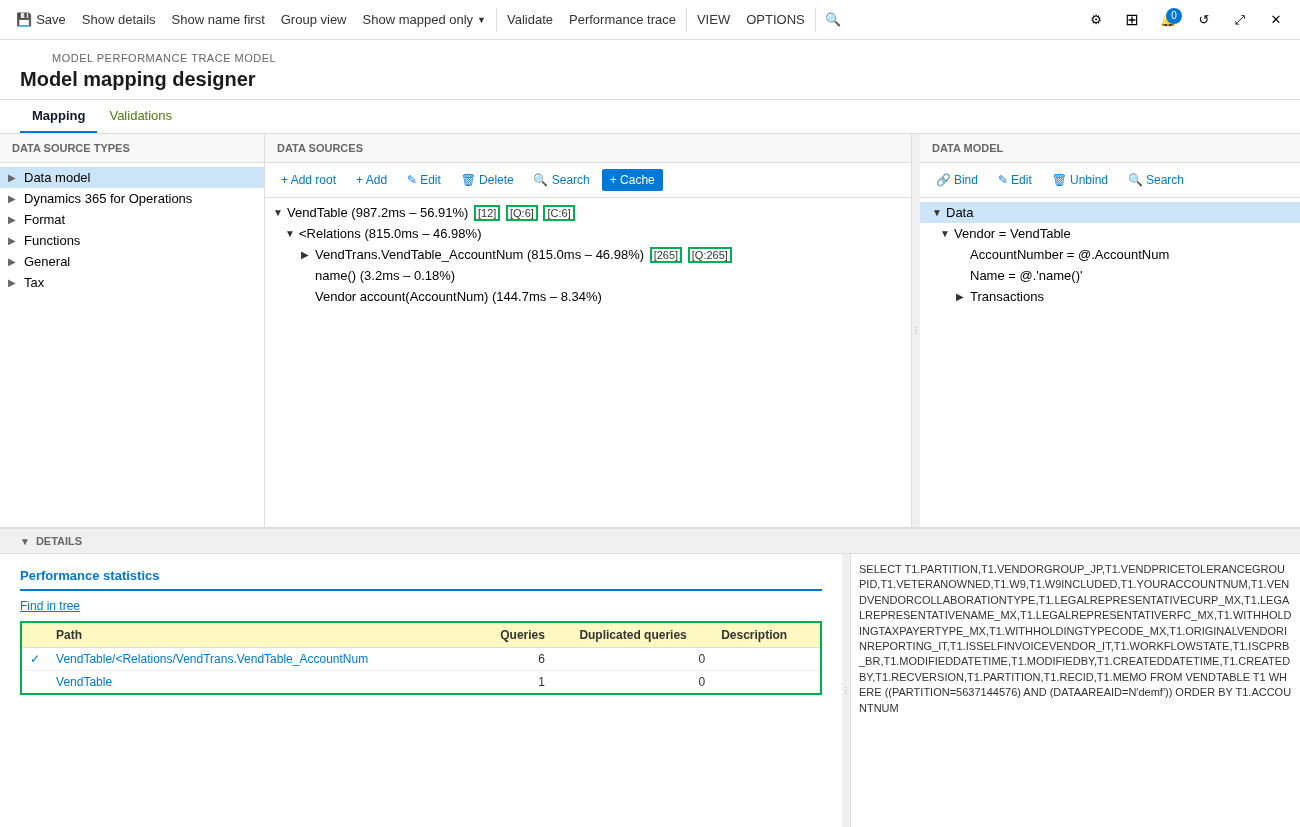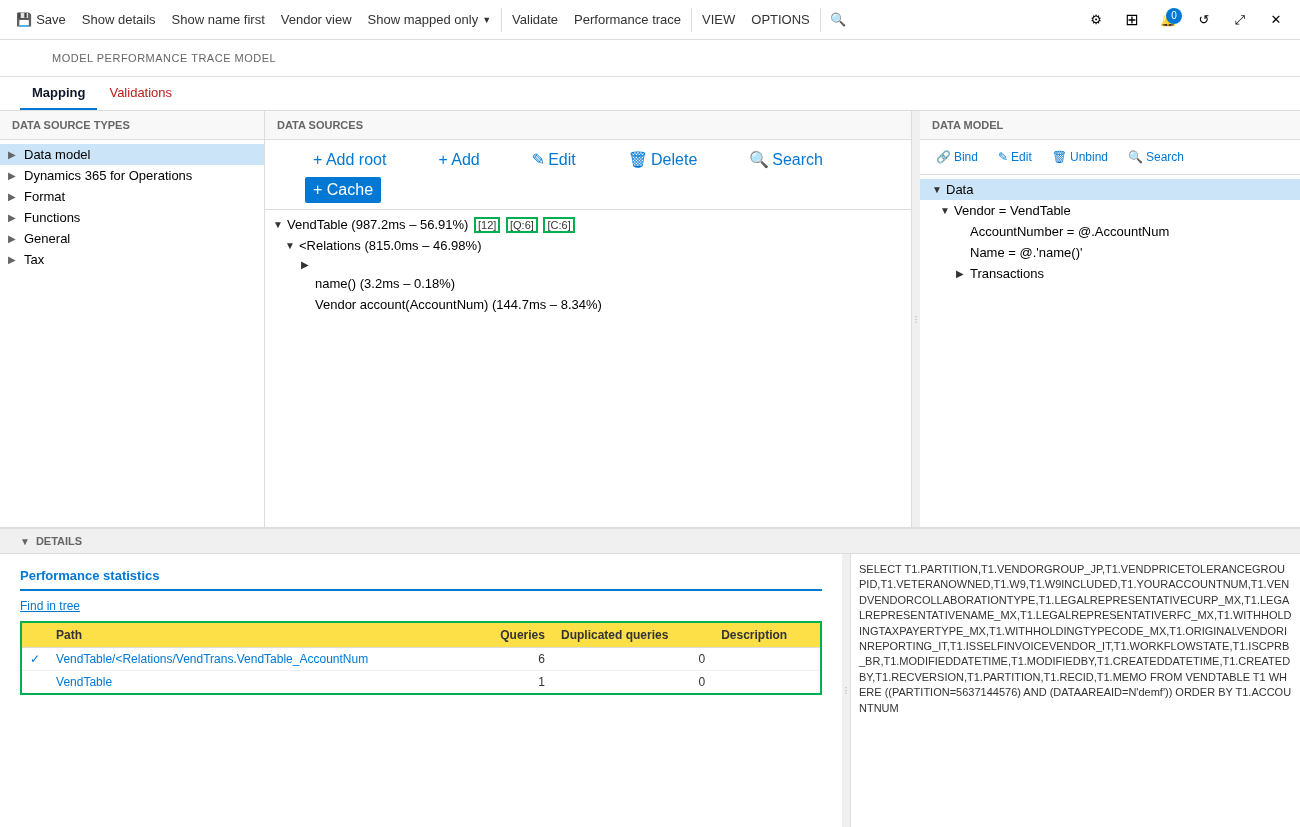--- a/index.html
+++ b/index.html
@@ -24,38 +24,38 @@
     
     .main { display: flex; flex-direction: column; height: calc(827px - 40px); }
 
     
     .page-header { background: #fff; padding: 12px 20px 8px 20px; border-bottom: 1px solid #ddd; }
     .model-label { font-size: 11px; color: #666; text-transform: uppercase; letter-spacing: 0.5px; margin-bottom: 4px; padding-left: 32px; }
     .page-title { font-size: 20px; font-weight: 600; color: #1a1a1a; }
 
     
     .tabs { display: flex; background: #fff; border-bottom: 1px solid #ddd; padding: 0 20px; }
-    .tab { padding: 8px 12px; cursor: pointer; font-size: 13px; color: #b91c1c; border-bottom: 2px solid transparent; }
+    .tab { padding: 8px 12px; cursor: pointer; font-size: 13px; color: #4d7c0f; border-bottom: 2px solid transparent; }
     .tab.active { color: #0f172a; border-bottom: 2px solid #0078d4; font-weight: 600; }
 
     
     .content-area { display: flex; flex: 1; overflow: hidden; background: #fdba74; }
 
     
     .left-panel { width: 265px; background: #fff; border-right: 1px solid #ddd; display: flex; flex-direction: column; overflow: hidden; }
     .panel-header { padding: 8px 12px; font-size: 11px; font-weight: 600; color: #666; text-transform: uppercase; background: #f8f8f8; border-bottom: 1px solid #ddd; }
 
     .tree-item { display: flex; align-items: center; gap: 4px; padding: 3px 8px; cursor: pointer; font-size: 13px; }
     .tree-item.selected { background: #cce4f7; }
     .tree-chevron { width: 12px; font-size: 10px; color: #666; }
 
     
     .middle-panel { flex: 1; background: #fff; border-right: 1px solid #ddd; display: flex; flex-direction: column; overflow: hidden; min-width: 0; }
     .datasource-toolbar { display: flex; align-items: center; gap: 4px; padding: 6px 8px; border-bottom: 1px solid #ddd; flex-wrap: wrap; }
-    .ds-btn { display: flex; align-items: center; gap: 3px; padding: 4px 8px; font-size: 16px; cursor: pointer; border: none; background: transparent; color: #0078d4; margin-left: 32px; }
+    .ds-btn { display: flex; align-items: center; gap: 3px; padding: 4px 8px; font-size: 12px; cursor: pointer; border: none; background: transparent; color: #0078d4; }
     .ds-btn.primary { background: #0078d4; color: #fff; border-radius: 2px; }
     .datasource-tree { flex: 1; overflow-y: auto; padding: 4px 0; }
 
     .ds-item { display: flex; align-items: center; padding: 3px 4px; font-size: 13px; cursor: pointer; }
     .ds-chevron { width: 14px; font-size: 10px; color: #333; flex-shrink: 0; }
     .green-box { border: 2px solid #00b050; padding: 0 2px; font-size: 11px; color: #333; margin-left: 2px; }
 
     
     .right-panel { width: 380px; background: #fff; display: flex; flex-direction: column; overflow: hidden; }
     .right-panel-header { padding: 8px 12px; font-size: 11px; font-weight: 600; color: #666; text-transform: uppercase; background: #f8f8f8; border-bottom: 1px solid #ddd; }
@@ -68,21 +68,21 @@
     
     .details-section { background: #fff; border-top: 2px solid #ddd; height: 300px; display: flex; flex-direction: column; }
     .details-header { padding: 6px 20px; font-size: 11px; font-weight: 600; color: #666; text-transform: uppercase; background: #f0f0f0; border-bottom: 1px solid #ddd; display: flex; align-items: center; gap: 6px; }
     .details-header-chevron { font-size: 10px; }
     .details-content { display: flex; flex: 1; overflow: hidden; }
     .details-left { flex: 1; display: flex; flex-direction: column; overflow: hidden; padding: 8px 20px; }
     .details-tab { padding: 6px 0; font-size: 13px; font-weight: 600; color: #0078d4; border-bottom: 2px solid #0078d4; display: inline-block; margin-bottom: 8px; }
     .find-in-tree { font-size: 12px; color: #0078d4; cursor: pointer; margin-bottom: 8px; text-decoration: underline; }
 
     .perf-table { width: 100%; border-collapse: collapse; font-size: 12px; border: 2px solid #00b050; }
-    .perf-table th { background: #fde047; padding: 5px 8px; text-align: left; border-bottom: 1px solid #ddd; font-weight: 600; color: #333; }
+    .perf-table th { background: #fef9c3; padding: 5px 8px; text-align: left; border-bottom: 1px solid #ddd; font-weight: 600; color: #333; }
     .perf-table td { padding: 4px 8px; border-bottom: 1px solid #eee; color: #0078d4; }
     .perf-table td.num { text-align: right; color: #333; }
     .check-col { width: 20px; text-align: center; }
 
     .details-right { width: 450px; border-left: 1px solid #ddd; overflow: hidden; display: flex; flex-direction: column; }
     .details-right-content { flex: 1; overflow-y: auto; overflow-x: hidden; padding: 8px; font-size: 11px; font-family: Liberation Sans, sans-serif; color: #333; background: #fff; word-break: break-all; line-height: 1.4; }
 
     
     .drag-handle { width: 8px; background: #f0f0f0; cursor: col-resize; display: flex; align-items: center; justify-content: center; color: #999; font-size: 8px; }
 
@@ -97,21 +97,21 @@
     <span>💾</span>
     <span>Save</span>
   </button>
   <button class="toolbar-btn">
     <span>Show details</span>
   </button>
   <button class="toolbar-btn">
     <span>Show name first</span>
   </button>
   <button class="toolbar-btn">
-    <span>Vendor view</span>
+    <span>Group view</span>
   </button>
   <button class="toolbar-btn">
     <span>Show mapped only</span>
     <span style="font-size:9px;">▼</span>
   </button>
   <div class="toolbar-separator"></div>
   <button class="toolbar-btn">
     <span>Validate</span>
   </button>
   <button class="toolbar-btn">
@@ -138,20 +138,21 @@
     <div class="toolbar-right-btn">↺</div>
     <div class="toolbar-right-btn">⤢</div>
     <div class="toolbar-right-btn">✕</div>
   </div>
 </div>
 
 <div class="main">
 
   <div class="page-header">
     <div class="model-label">MODEL PERFORMANCE TRACE MODEL</div>
+    <div class="page-title">Model mapping designer</div>
   </div>
 
   <div class="tabs">
     <div class="tab active">Mapping</div>
     <div class="tab">Validations</div>
   </div>
 
   <div style="flex:1; display:flex; flex-direction:column; overflow:hidden;">
 
     <div class="content-area" style="flex:1; overflow:hidden;">
@@ -219,20 +220,25 @@
             </span>
           </div>
 
           <div class="ds-item indent1">
             <span class="ds-chevron">▼</span>
             <span>&lt;Relations (815.0ms – 46.98%)</span>
           </div>
 
           <div class="ds-item indent2">
             <span class="ds-chevron">▶</span>
+            <span>
+              VendTrans.VendTable_AccountNum (815.0ms – 46.98%)
+              <span class="green-box">[265]</span>
+              <span class="green-box">[Q:265]</span>
+            </span>
           </div>
 
           <div class="ds-item indent2">
             <span class="ds-chevron"></span>
             <span>name() (3.2ms – 0.18%)</span>
           </div>
 
           <div class="ds-item indent2">
             <span class="ds-chevron"></span>
             <span>Vendor account(AccountNum) (144.7ms – 8.34%)</span>
@@ -302,21 +308,21 @@
 
         <div class="details-left">
           <div class="details-tab">Performance statistics</div>
           <div class="find-in-tree">Find in tree</div>
           <table class="perf-table">
             <thead>
               <tr>
                 <th class="check-col"></th>
                 <th>Path</th>
                 <th style="text-align:right;">Queries</th>
-                <th style="text-align:left;">Duplicated queries</th>
+                <th style="text-align:center;">Duplicated queries</th>
                 <th>Description</th>
               </tr>
             </thead>
             <tbody>
               <tr>
                 <td class="check-col" style="color:#0078d4;">✓</td>
                 <td style="color:#0078d4;">VendTable/&lt;Relations/VendTrans.VendTable_AccountNum</td>
                 <td class="num">6</td>
                 <td class="num">0</td>
                 <td></td>

